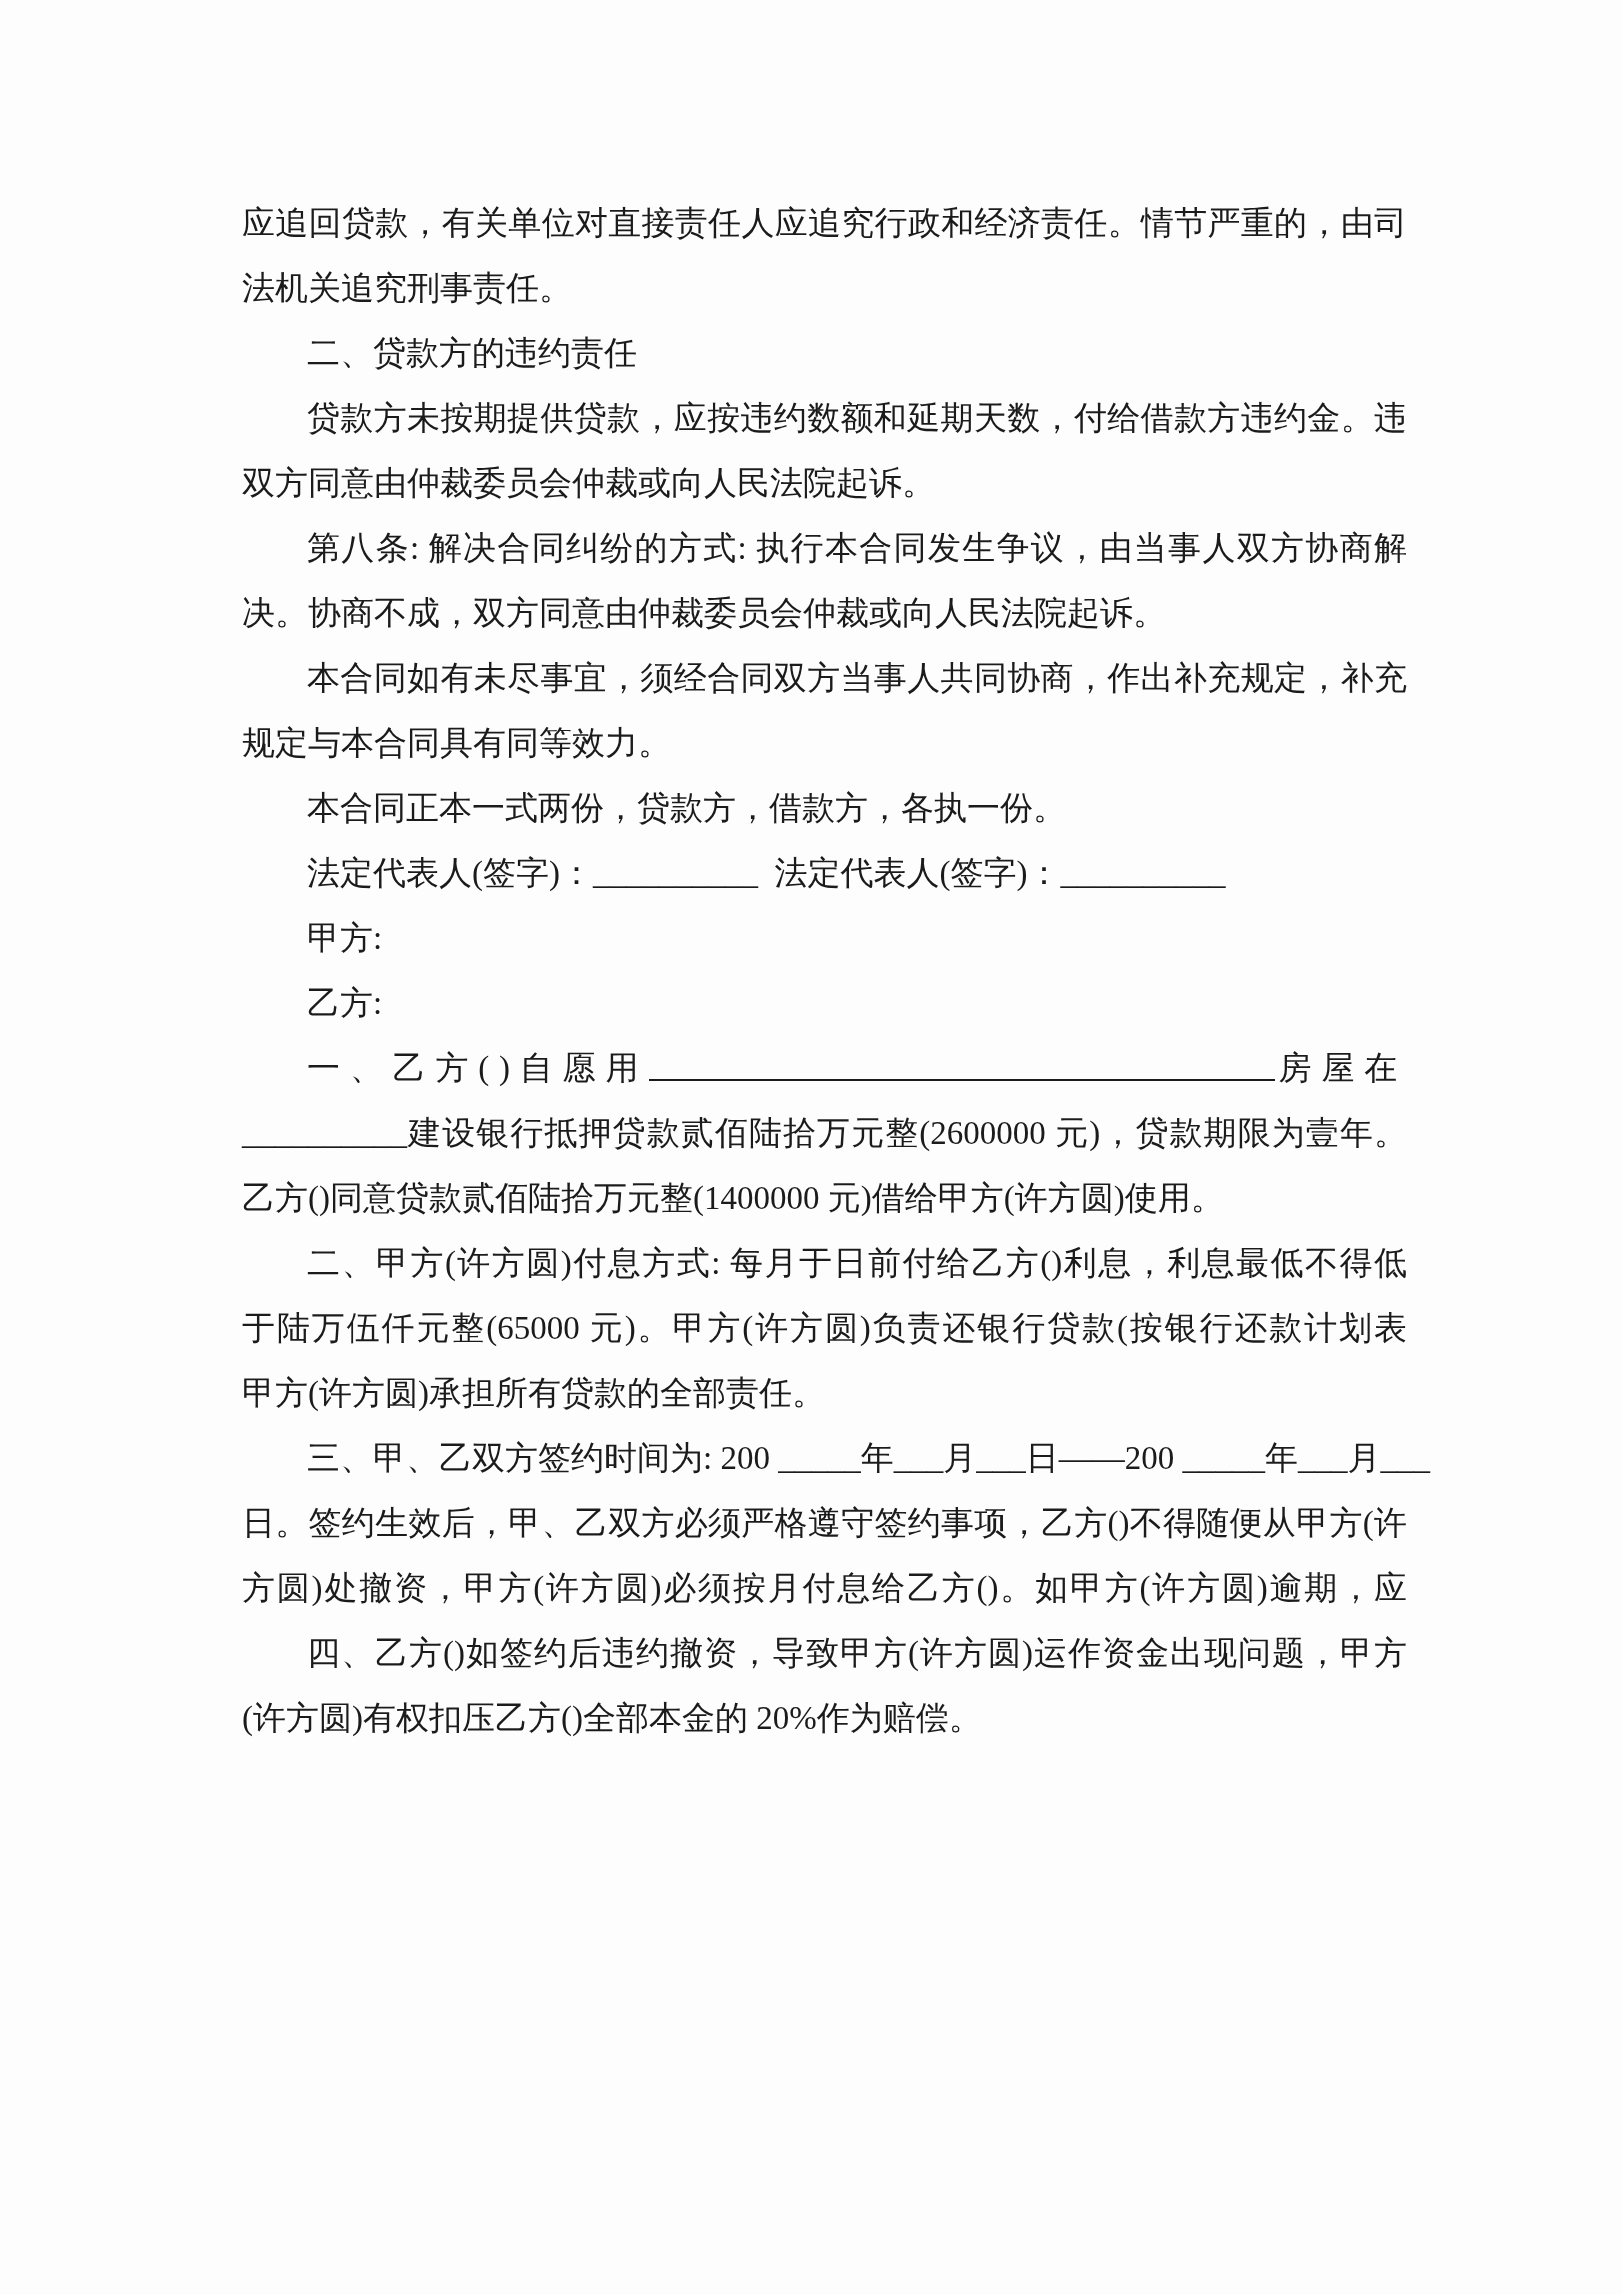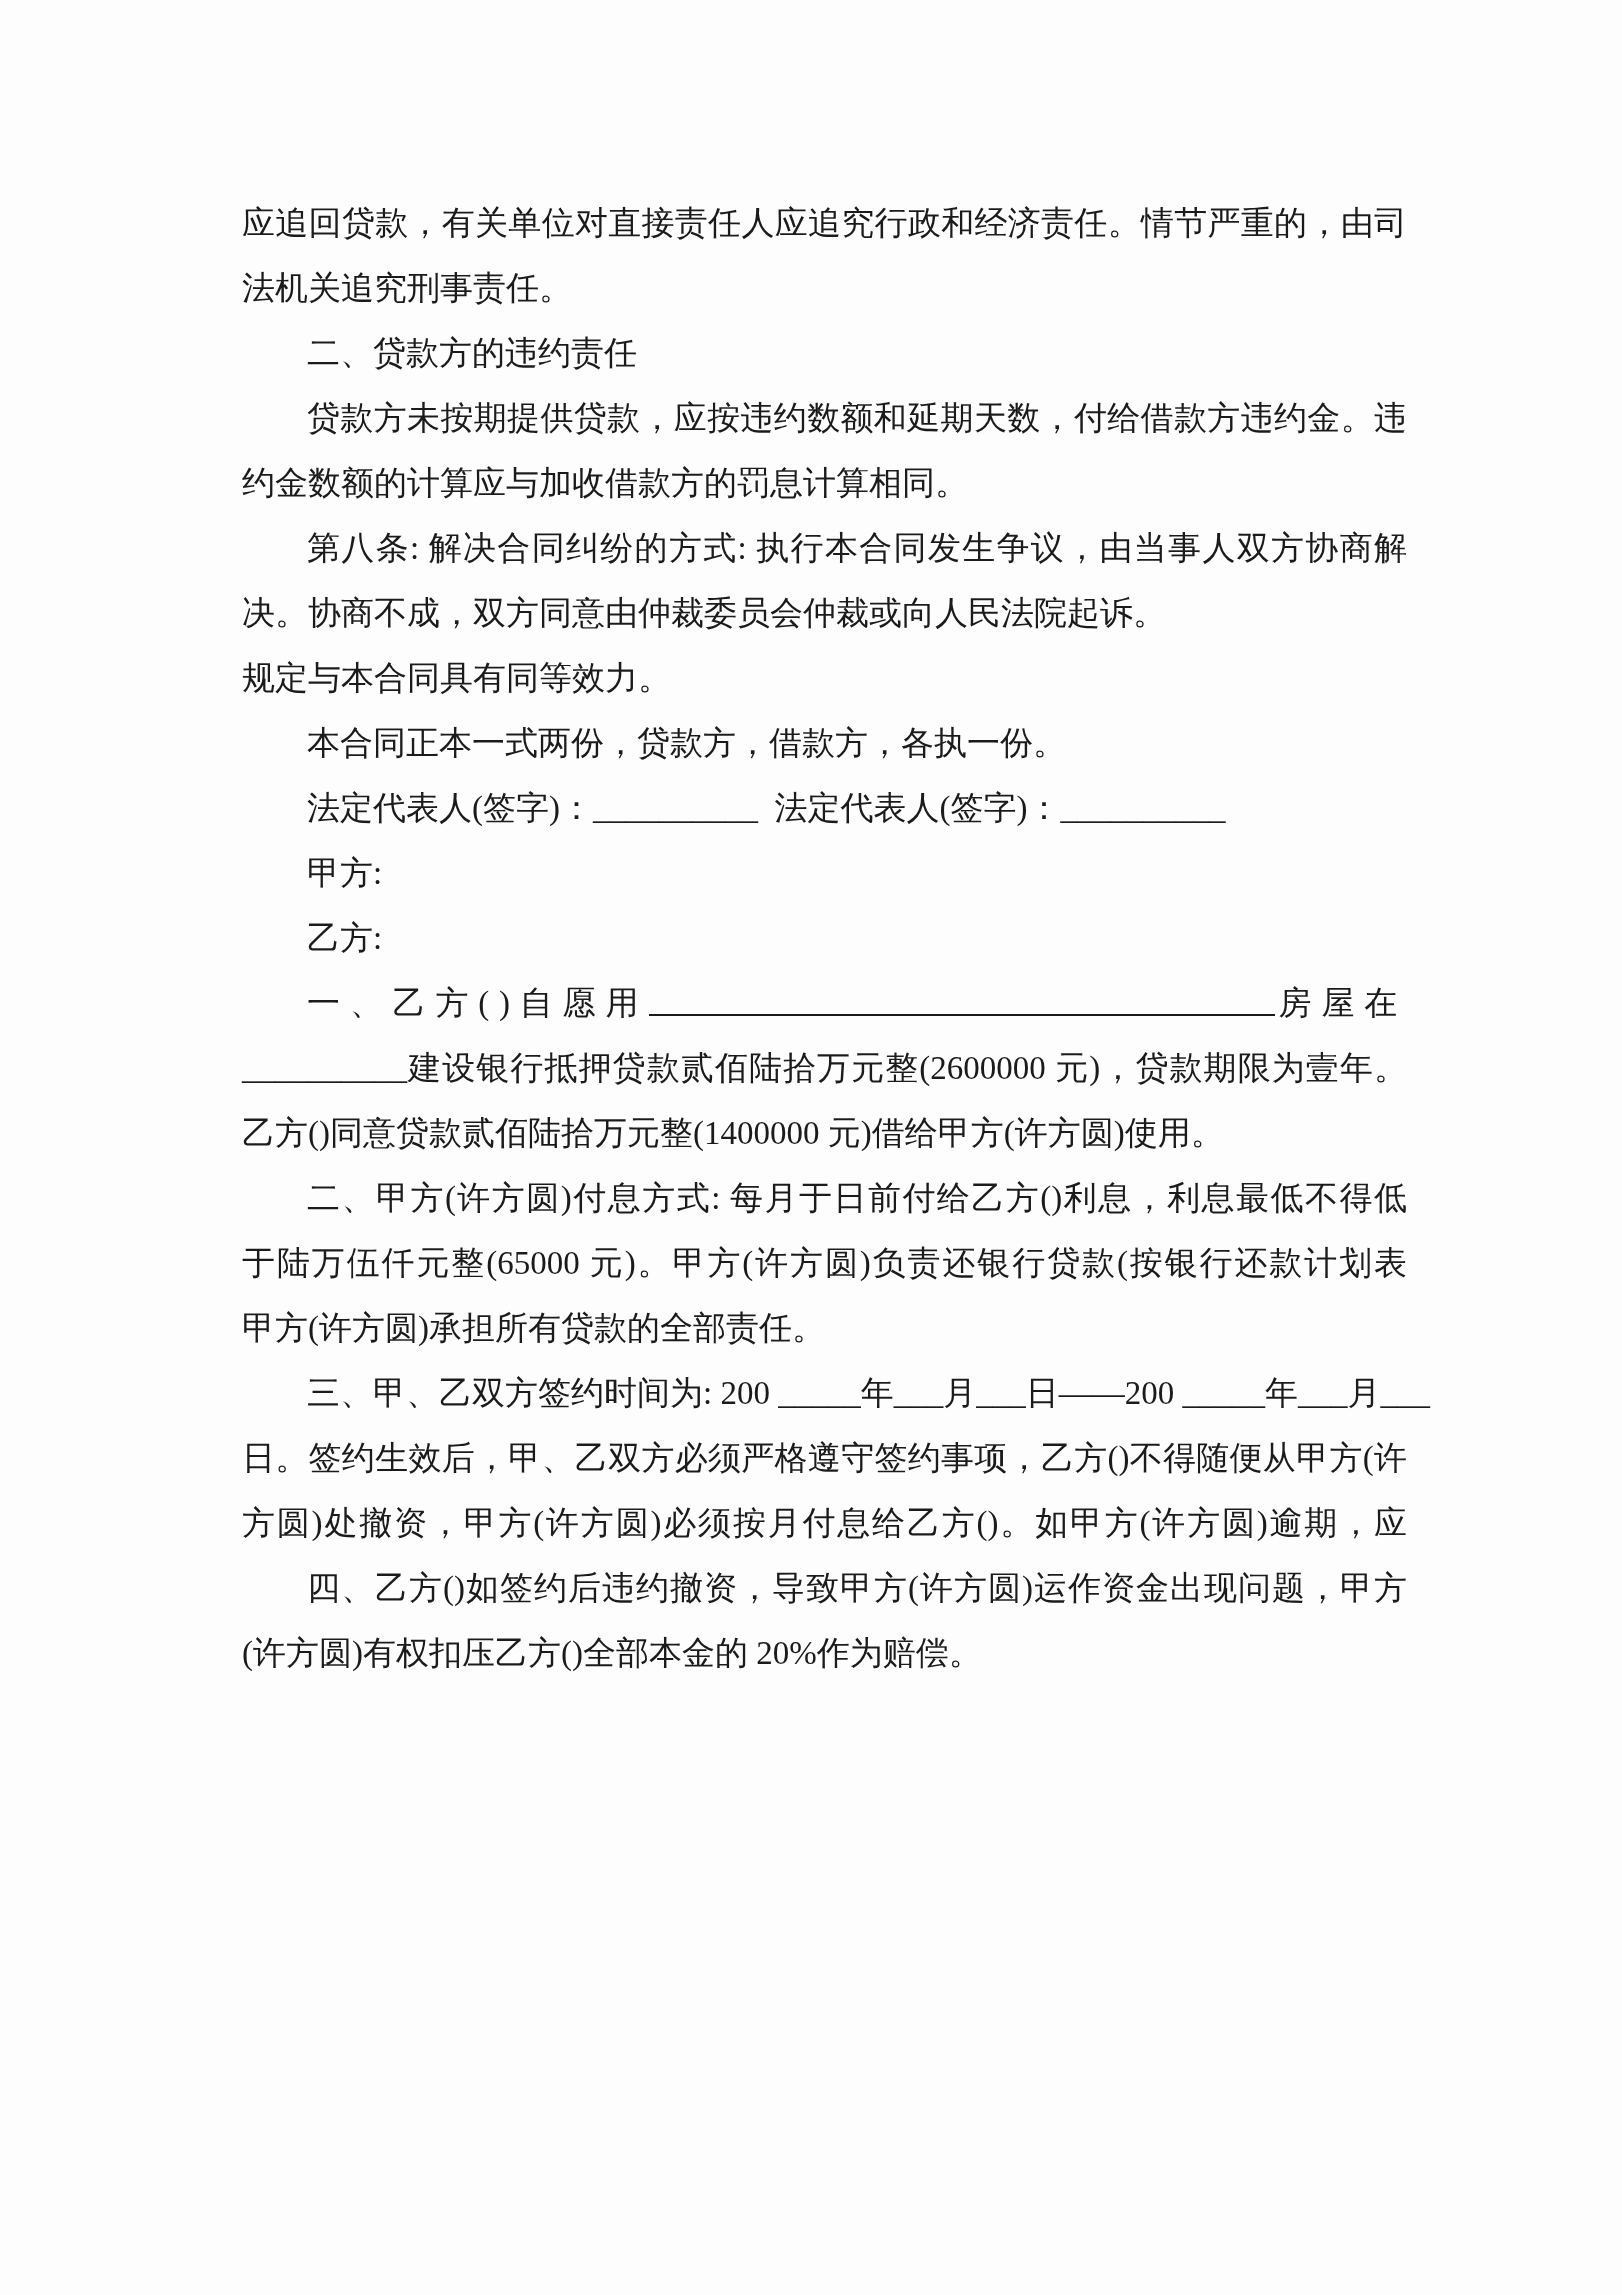--- a/index.html
+++ b/index.html
@@ -64,23 +64,24 @@
 </head>
 <body>
 
 <div class="page">
   <div class="content">
 
     <div class="line full">应追回贷款，有关单位对直接责任人应追究行政和经济责任。情节严重的，由司</div>
     <div class="line">法机关追究刑事责任。</div>
     <div class="line indent">二、贷款方的违约责任</div>
     <div class="line indent full">贷款方未按期提供贷款，应按违约数额和延期天数，付给借款方违约金。违</div>
-    <div class="line">约金数额的计算应与加收借款方的罚息计算相同。</div>
+    <div class="line">双方同意由仲裁委员会仲裁或向人民法院起诉。</div>
     <div class="line indent full">第八条: 解决合同纠纷的方式: 执行本合同发生争议，由当事人双方协商解</div>
     <div class="line">决。协商不成，双方同意由仲裁委员会仲裁或向人民法院起诉。</div>
+    <div class="line indent full">本合同如有未尽事宜，须经合同双方当事人共同协商，作出补充规定，补充</div>
     <div class="line">规定与本合同具有同等效力。</div>
     <div class="line indent">本合同正本一式两份，贷款方，借款方，各执一份。</div>
     <div class="line indent">法定代表人(签字)：__________  法定代表人(签字)：__________</div>
     <div class="line indent">甲方:</div>
     <div class="line indent">乙方:</div>
 
     <div class="line flexline">
       <span class="spread">一、乙方()自愿用</span>
       <span class="fill-blank"></span>
       <span class="spread">房屋在</span>

